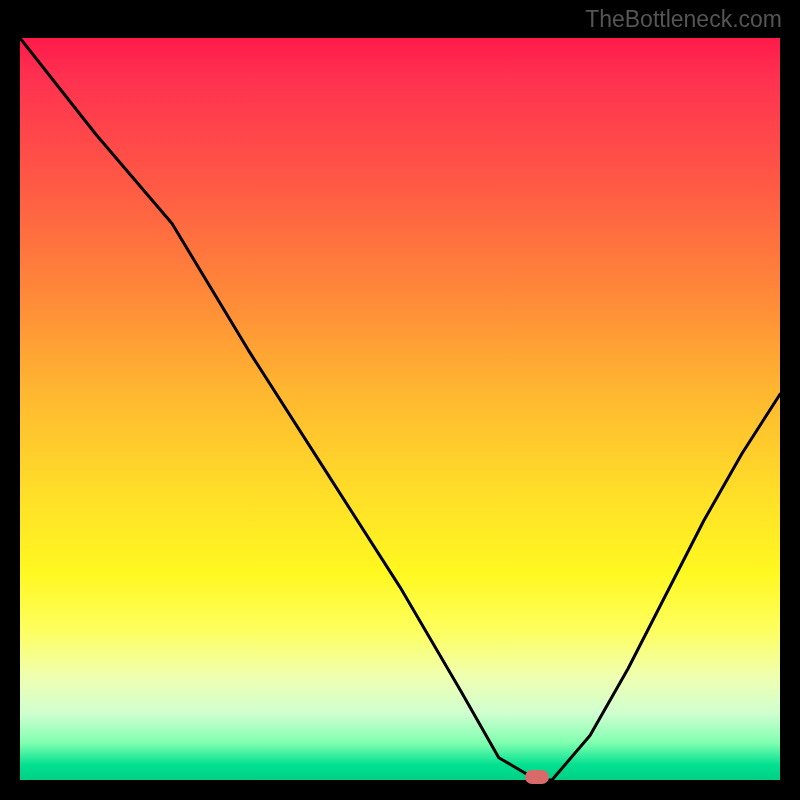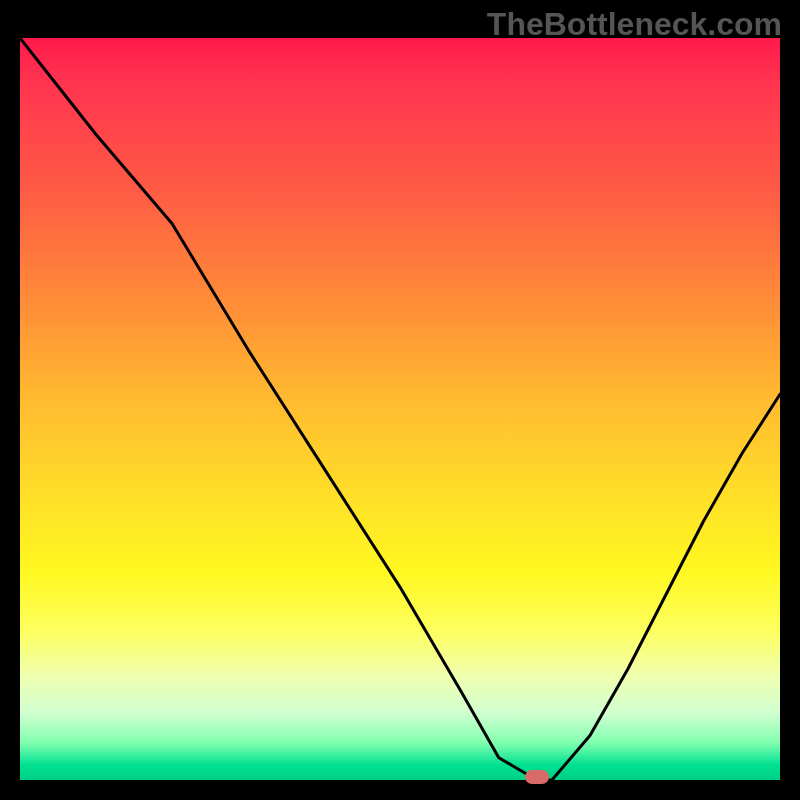--- a/index.html
+++ b/index.html
@@ -8,22 +8,22 @@
     height: 800px;
     background: #000;
     position: relative;
     font-family: Arial, sans-serif;
   }
   .watermark {
     position: absolute;
     top: 6px;
     right: 18px;
     color: #555;
-    font-size: 32px;
-    font-weight: 700;
+    font-size: 23px;
+    font-weight: 400;
     z-index: 10;
   }
   .plot-area {
     position: absolute;
     left: 20px;
     top: 38px;
     width: 760px;
     height: 742px;
     background: linear-gradient(to bottom,
       #ff1a4a 0%,

